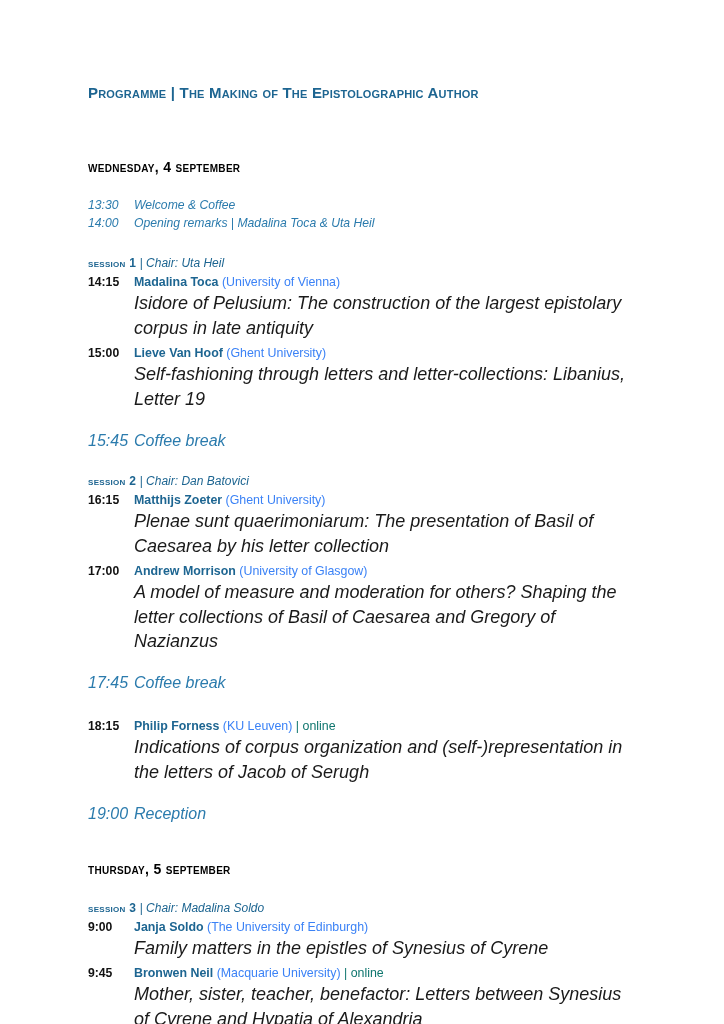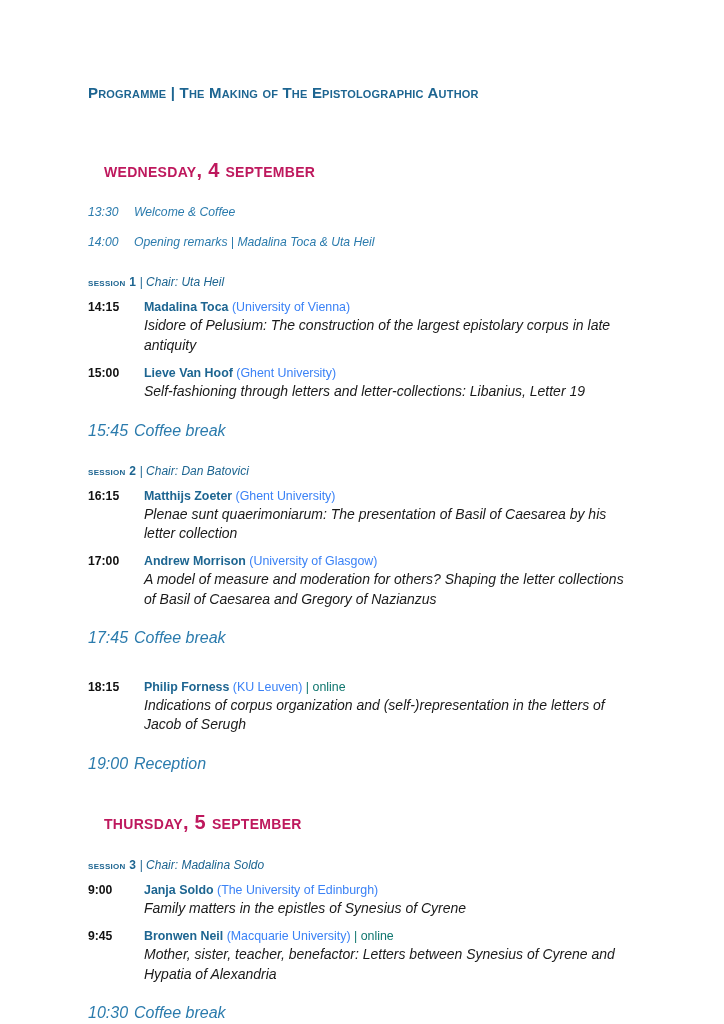--- a/index.html
+++ b/index.html
@@ -26,41 +26,40 @@
     font-size: 15px;
     font-weight: bold;
     letter-spacing: 0.2px;
     margin: 0 0 0 0;
     white-space: nowrap;
   }
   .sc-keep {
     font-variant: small-caps;
   }
   .day-heading {
-    color: #be185d;
-    font-size: 20px;
+    color: #000000;
+    font-size: 14px;
     font-weight: bold;
     font-variant: small-caps;
     text-transform: lowercase;
     letter-spacing: 0.3px;
-    margin: 16px;
+    margin: 0;
   }
   .day-1 { margin-top: 58px; }
   .day-2 { margin-top: 0; }
 
   .notes-block {
     margin-top: 22px;
   }
   .note-line {
     display: flex;
     font-size: 12.2px;
     font-style: italic;
     color: #2b7bad;
     line-height: 1.45;
-    margin-top: 12px;
   }
   .note-time {
     width: 46px;
     flex: 0 0 46px;
   }
   .note-text {
     flex: 1 1 auto;
   }
   .note-text .plain {
     font-style: italic;
@@ -84,24 +83,23 @@
     color: #1d6591;
     font-weight: normal;
     margin-top: 12px;
   }
   .session-sep {
     color: #1d6591;
   }
 
   .talk {
     display: flex;
-    margin-top: 10px;
+    margin-top: 4px;
     font-size: 12.4px;
     line-height: 1.38;
-    gap: 10px;
   }
   .talk-time {
     flex: 0 0 46px;
     width: 46px;
     font-weight: bold;
     color: #111111;
     font-size: 12.2px;
     padding-top: 0px;
   }
   .talk-body {
@@ -113,21 +111,21 @@
   }
   .affil {
     color: #3b82f6;
   }
   .online {
     color: #0f766e;
   }
   .talk-title {
     font-style: italic;
     color: #1a1a1a;
-    font-size: 14px;
+    font-size: 18px;
     line-height: 1.38;
   }
   .break-line {
     display: flex;
     margin-top: 20px;
     font-size: 16px;
     font-style: italic;
     color: #2b7bad;
   }
   .break-line .note-time { font-style: italic; }

